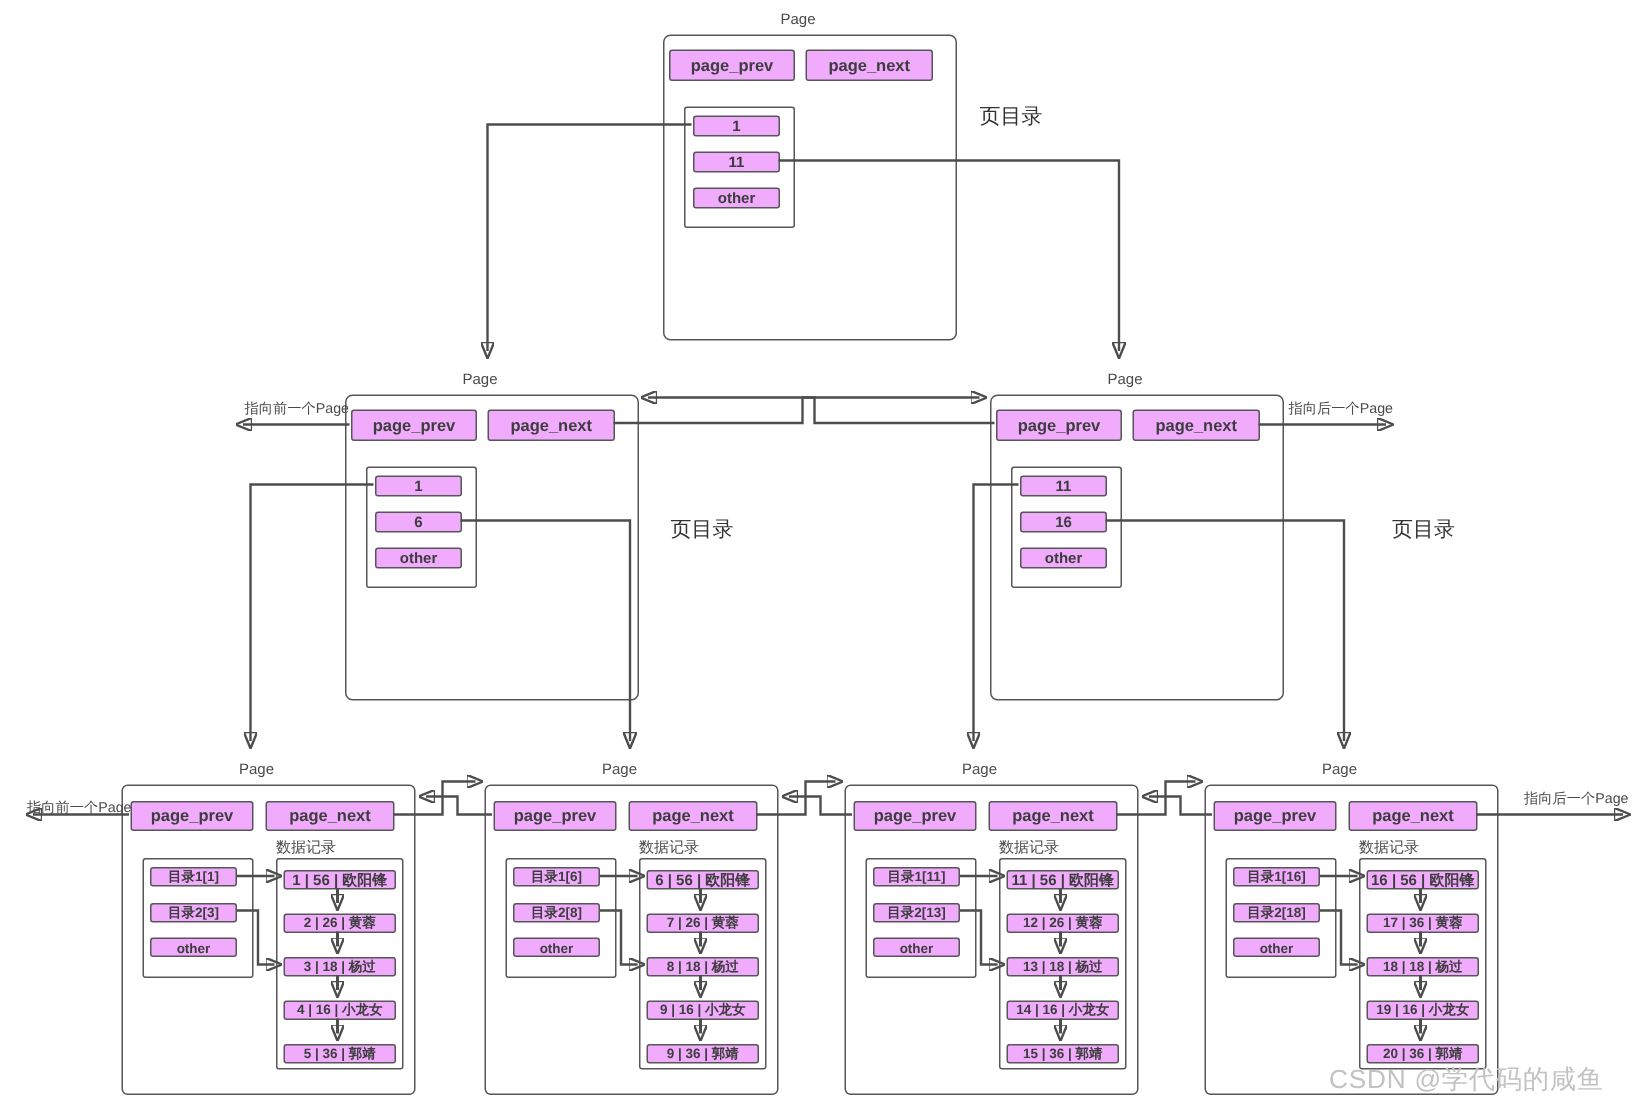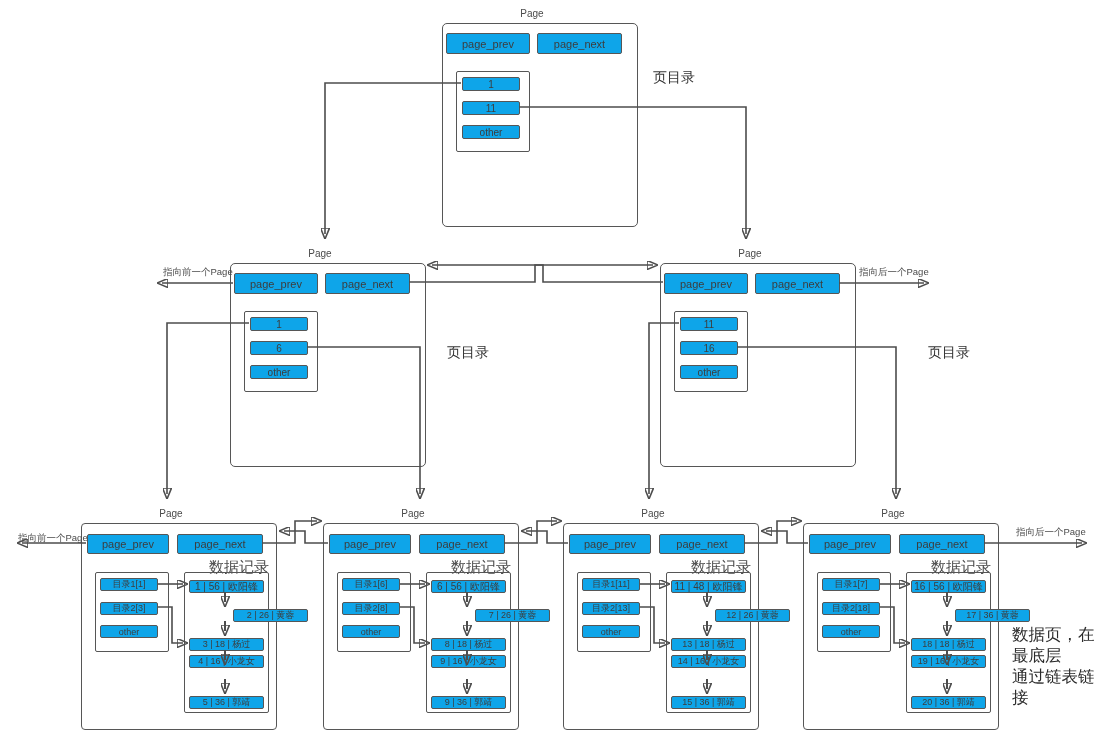--- a/index.html
+++ b/index.html
@@ -5,43 +5,43 @@
   html,body{margin:0;padding:0;background:#ffffff;}
   .canvas{position:relative;width:1096px;height:738px;background:#ffffff;overflow:hidden;
           font-family:"Liberation Sans",sans-serif;color:#3d3d3d;}
   .page-wrap{position:absolute;width:180px;}
   .upper{top:247px;}
   .ptitle{height:14px;line-height:14px;text-align:center;font-size:10px;color:#4a4a4a;margin-bottom:2px;}
   .pbox{position:relative;width:196px;border:1.5px solid #565656;border-radius:5px;background:#fff;box-sizing:border-box;}
   .upper .pbox{height:204px;}
   .leaf{top:507px;}
   .leaf .pbox{height:207px;border-radius:4px;}
-  .b{position:absolute;border:1.5px solid #565656;border-radius:2px;background:#0ea5e9;box-sizing:border-box;
-     display:flex;align-items:center;justify-content:center;font-size:10px;color:#3d3d3d;white-space:nowrap;}
+  .b{position:absolute;border:1.5px solid #565656;border-radius:2px;background:#f0abfc;box-sizing:border-box;
+     display:flex;align-items:center;justify-content:center;font-size:10px;color:#3d3d3d;white-space:nowrap;font-weight:bold;}
   .obox{position:absolute;border:1.5px solid #565656;border-radius:2px;background:transparent;box-sizing:border-box;}
   
   .upper .prev{left:3px;top:9px;width:84px;height:21px;font-size:11px;}
   .upper .next{left:94px;top:9px;width:85px;height:21px;font-size:11px;}
   .upper .dirbox{left:13px;top:47px;width:74px;height:81px;}
   .upper .ue1{left:19px;top:53px;width:58px;height:14px;}
   .upper .ue2{left:19px;top:77px;width:58px;height:14px;}
   .upper .ue3{left:19px;top:101px;width:58px;height:14px;}
   
   .leaf .prev{left:5px;top:10px;width:82px;height:20px;font-size:11px;}
   .leaf .next{left:95px;top:10px;width:86px;height:20px;font-size:11px;}
-  .rlabel{position:absolute;left:102px;top:34px;width:85px;text-align:right;font-size:15px;color:#4a4a4a;}
+  .rlabel{position:absolute;left:102px;top:34px;width:85px;text-align:left;font-size:10px;color:#4a4a4a;}
   .leaf .dirbox{left:13px;top:48px;width:74px;height:80px;}
   .leaf .de1{left:18px;top:54px;width:58px;height:13px;font-size:9px;}
   .leaf .de2{left:18px;top:78px;width:58px;height:13px;font-size:9px;}
   .leaf .de3{left:18px;top:101px;width:58px;height:13px;font-size:9px;}
   .leaf .recbox{left:102px;top:48px;width:85px;height:141px;}
   .leaf .r1{left:107px;top:56px;width:75px;height:13px;font-size:10px;}
-  .leaf .r2{left:107px;top:85px;width:75px;height:13px;font-size:9px;margin-left:44px;}
+  .leaf .r2{left:107px;top:85px;width:75px;height:13px;font-size:9px;}
   .leaf .r3{left:107px;top:114px;width:75px;height:13px;font-size:9px;}
-  .leaf .r4{left:107px;top:131px;width:75px;height:13px;font-size:9px;text-align:right;}
+  .leaf .r4{left:107px;top:143px;width:75px;height:13px;font-size:9px;text-align:right;}
   .leaf .r5{left:107px;top:172px;width:75px;height:13px;font-size:9px;}
   
   .big-label{position:absolute;font-size:14px;color:#333;}
   .edge-label{position:absolute;font-size:9.5px;color:#4a4a4a;white-space:nowrap;}
   .side-note{position:absolute;left:1012px;top:624px;width:84px;font-size:16.5px;line-height:21px;
              color:#2b2b2b;white-space:pre-line;}
   .watermark{position:absolute;left:886px;top:707px;font-size:17.5px;color:#c2c2c2;letter-spacing:.5px;white-space:nowrap;}
   
   svg.wires{position:absolute;left:0;top:0;width:1096px;height:738px;pointer-events:none;}
   svg.wires path{fill:none;stroke:#4d4d4d;stroke-width:1.6;}
@@ -136,52 +136,49 @@
     <div class="ptitle">Page</div>
     <div class="pbox">
       <div class="b prev">page_prev</div>
       <div class="b next">page_next</div>
       <div class="rlabel">数据记录</div>
       <div class="obox dirbox"></div>
       <div class="b de1">目录1[11]</div>
       <div class="b de2">目录2[13]</div>
       <div class="b de3">other</div>
       <div class="obox recbox"></div>
-      <div class="b r1">11 | 48 | 欧阳锋</div>
+      <div class="b r1">11 | 56 | 欧阳锋</div>
       <div class="b r2">12 | 26 | 黄蓉</div>
       <div class="b r3">13 | 18 | 杨过</div>
       <div class="b r4">14 | 16 | 小龙女</div>
       <div class="b r5">15 | 36 | 郭靖</div>
     </div>
   </div>
 
   <div class="page-wrap leaf" style="left:803px;">
     <div class="ptitle">Page</div>
     <div class="pbox">
       <div class="b prev">page_prev</div>
       <div class="b next">page_next</div>
       <div class="rlabel">数据记录</div>
       <div class="obox dirbox"></div>
-      <div class="b de1">目录1[7]</div>
+      <div class="b de1">目录1[16]</div>
       <div class="b de2">目录2[18]</div>
       <div class="b de3">other</div>
       <div class="obox recbox"></div>
       <div class="b r1">16 | 56 | 欧阳锋</div>
       <div class="b r2">17 | 36 | 黄蓉</div>
       <div class="b r3">18 | 18 | 杨过</div>
       <div class="b r4">19 | 16 | 小龙女</div>
       <div class="b r5">20 | 36 | 郭靖</div>
     </div>
   </div>
   <div class="edge-label" style="left:1016px;top:526px;">指向后一个Page</div>
 
-  <div class="side-note">数据页，在
-最底层
-通过链表链
-接</div>
+  <div class="watermark">CSDN @学代码的咸鱼</div>
 
   <svg class="wires" viewBox="0 0 1096 738">
     <defs>
       <marker id="arw" markerUnits="userSpaceOnUse" markerWidth="11" markerHeight="9" refX="6" refY="4.5" orient="auto">
         <path d="M0,0 L11,4.5 L0,9 Z" fill="#4d4d4d" stroke="none"></path>
       </marker>
     </defs>
 
     <g>
       <path d="M461,83 L325,83 L325,234" marker-end="url(#arw)"></path>

